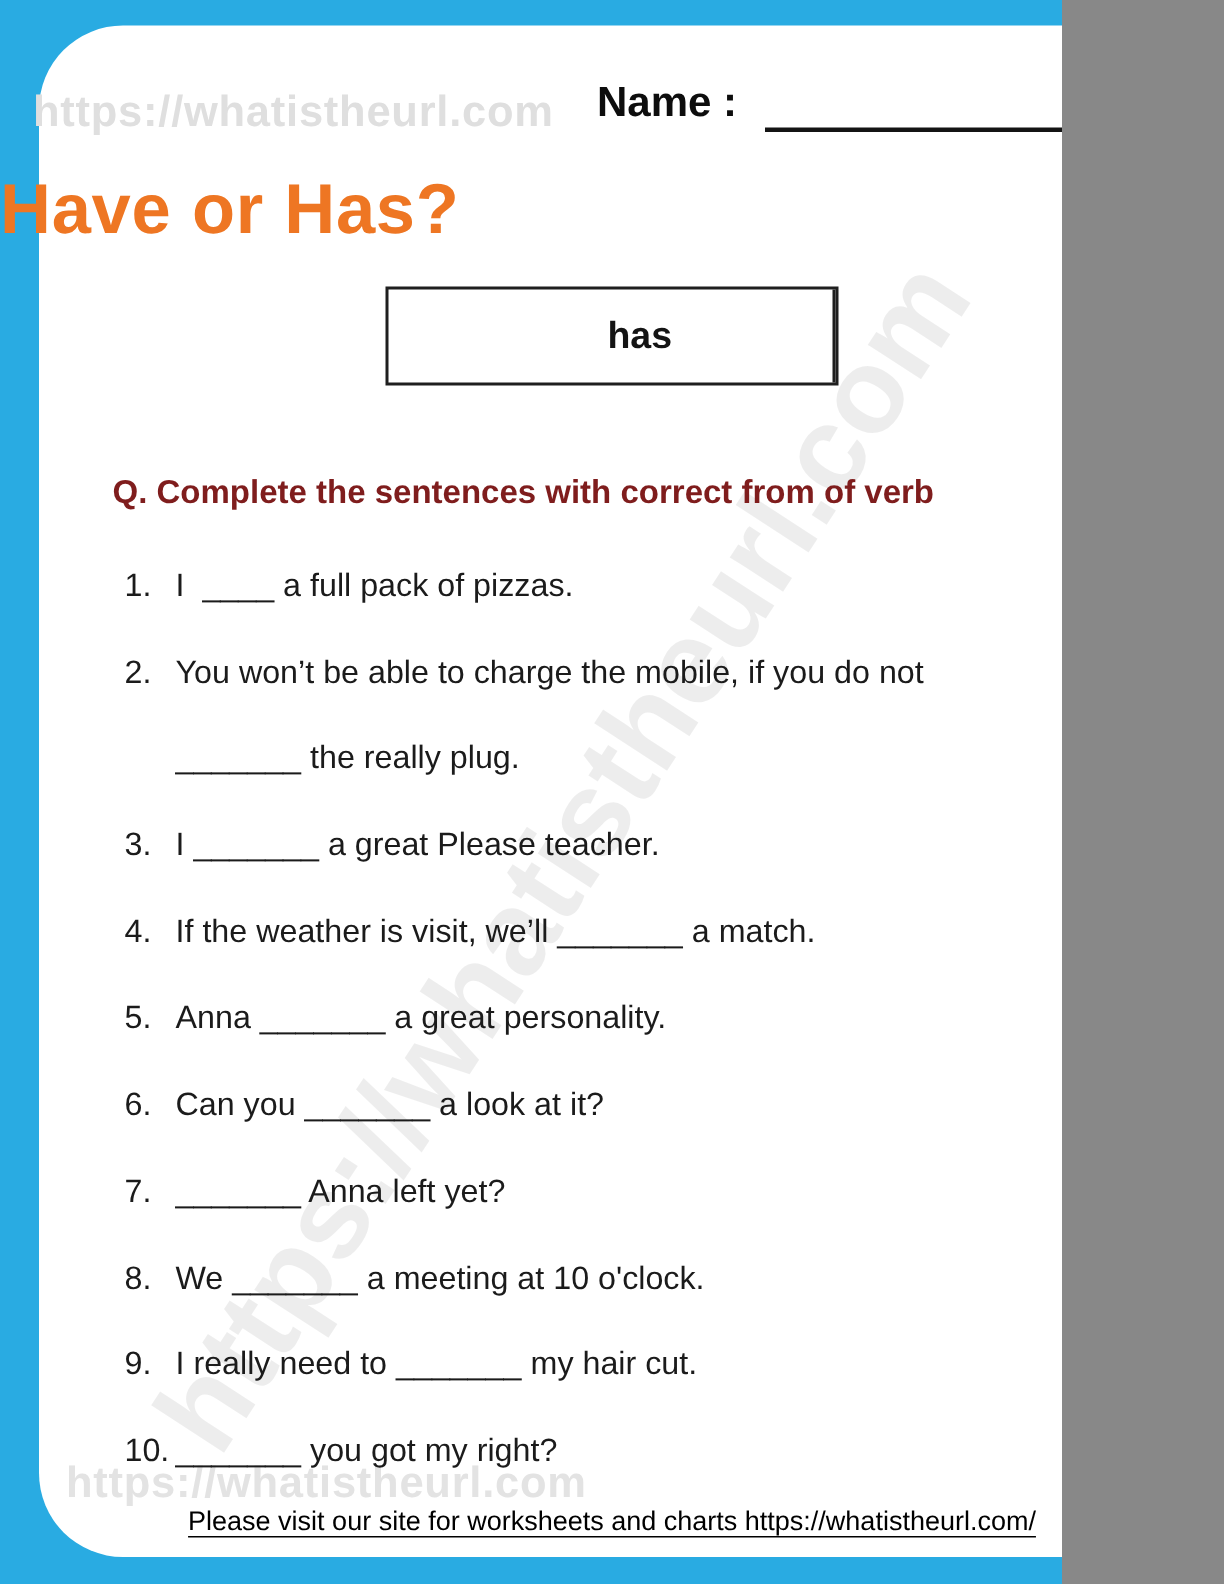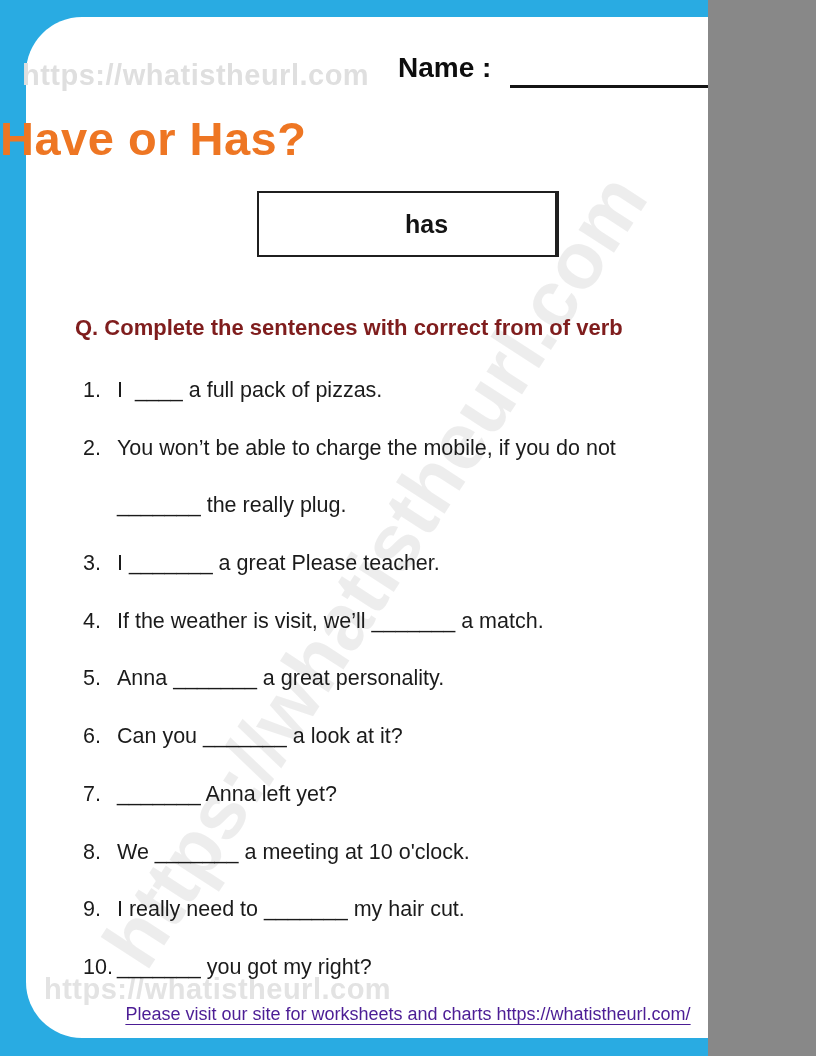--- a/index.html
+++ b/index.html
@@ -66,21 +66,21 @@
     height: 57.7px;
     font-size: 21.5px;
     line-height: 27px;
   }
   .row .num { min-width: 30px; margin-right: 4px; white-space: pre; }
   .row .txt { white-space: pre-wrap; }
   .footer {
     left: 0; top: 1004px; width: 816px;
     text-align: center;
     font-size: 18px; font-weight: 500;
-    color: #4c1d95;
+    color: #000000;
     text-decoration: underline;
     text-underline-offset: 4px;
   }
 </style>
 </head>
 <body>
 
 <div class="page">
   <div class="card"></div>
 

